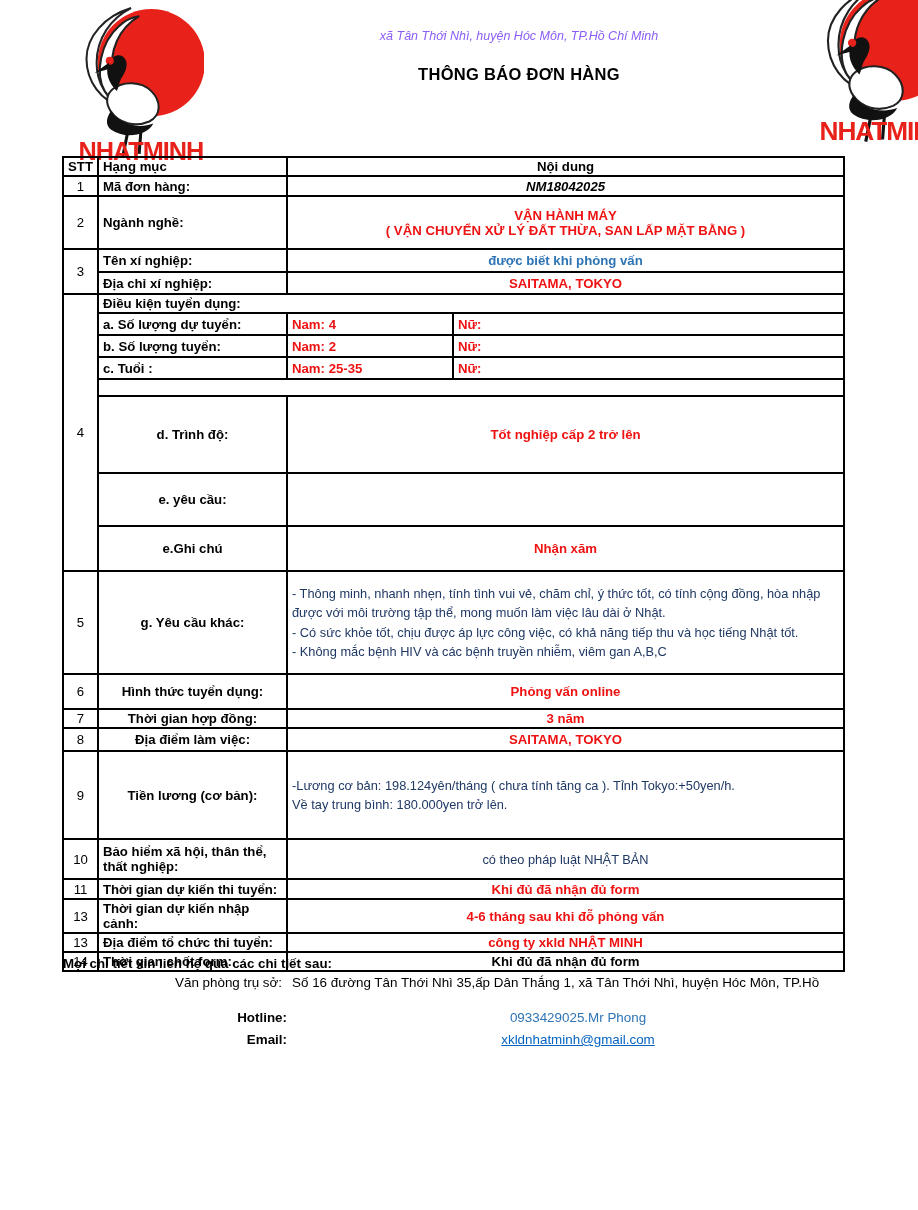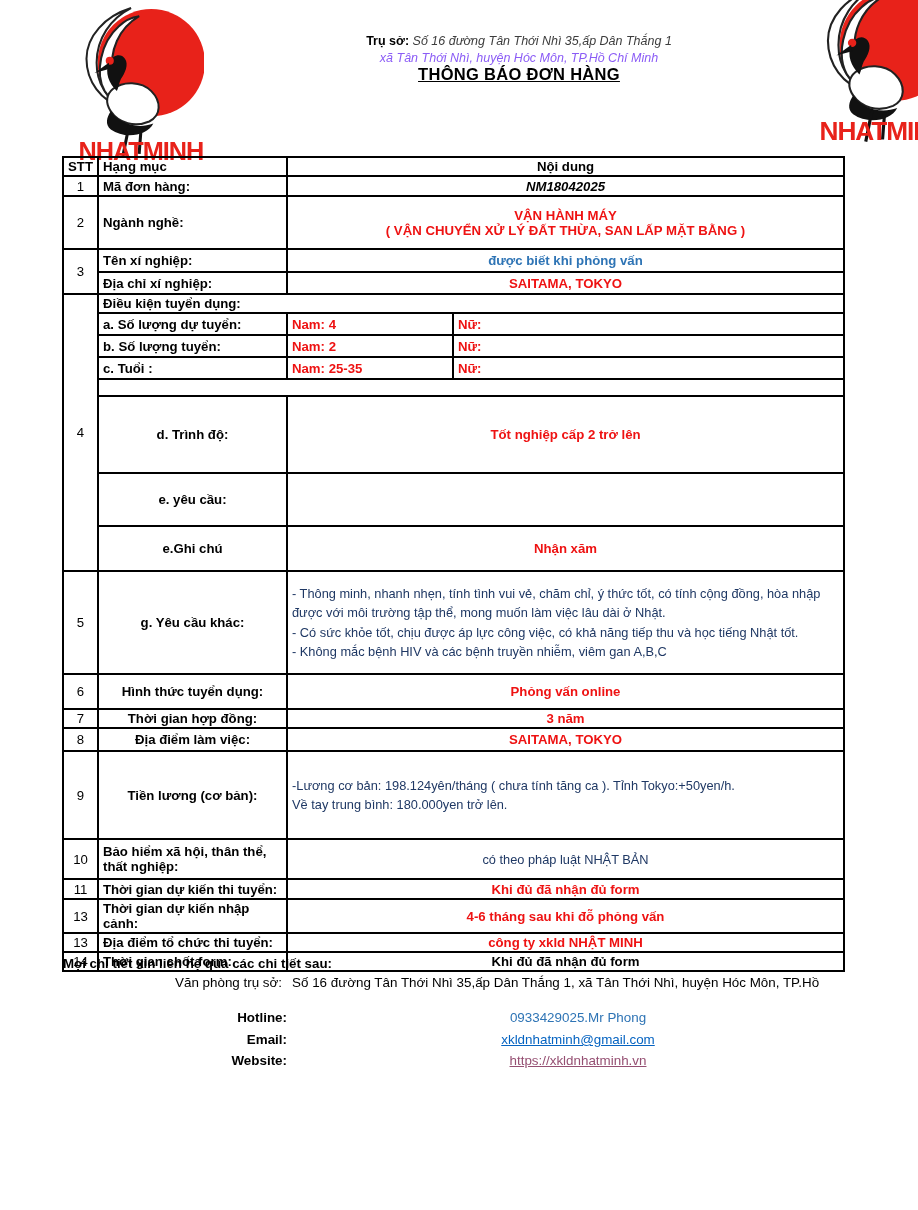--- a/index.html
+++ b/index.html
@@ -9,21 +9,21 @@
   html,body{margin:0;padding:0;background:#fff;}
   .page{position:relative;width:918px;height:1210px;background:#fff;overflow:hidden;
         font-family:"Liberation Sans",sans-serif;color:#000;}
 
   
   .hdr{position:absolute;left:120px;top:26px;width:798px;text-align:center;}
   .company{font-size:15.5px;font-weight:bold;letter-spacing:.2px;}
   .addr1{margin-top:8px;font-size:12.5px;color:#3d3d3d;font-style:italic;}
   .addr1 b{color:#000;font-style:normal;font-weight:bold;}
   .addr2{margin-top:3px;font-size:12.5px;color:#8b5cf6;font-style:italic;}
-  .doc-title{font-size:16.5px;font-weight:bold;letter-spacing:.3px;text-decoration:underline;}
+  .doc-title{margin-top:22px;font-size:16.5px;font-weight:bold;letter-spacing:.3px;}
 
   .logo{position:absolute;}
   .logo-left{left:52px;top:2px;width:152px;}
   .logo-right{left:792px;top:-18px;width:158px;}
   .logo svg{display:block;}
   .logo-text{font-weight:bold;letter-spacing:-1px;}
 
   
   table.order{position:absolute;left:62px;top:156px;border-collapse:collapse;table-layout:fixed;
               width:781px;font-size:13.2px;}
@@ -92,24 +92,20 @@
       <path d="M64,88 C56,80 52,70 56,60 C60,52 68,50 72,56 C76,62 72,70 68,76 C66,80 66,84 64,88 Z" fill="#111"></path>
       <path d="M58,108 C66,120 84,126 100,120 C94,132 72,136 58,126 C52,121 54,114 58,108 Z" fill="#111"></path>
       <circle cx="57" cy="58" r="4" fill="var(--logored)"></circle>
       <path d="M56,60 L42,70 L57,66 Z" fill="#111"></path>
       <path d="M76,122 L70,152 M88,124 L86,150" stroke="#111" stroke-width="3" fill="none"></path>
       <text class="logo-text" x="26" y="150" font-size="25" fill="var(--logored)">NHATMINH</text>
     </svg>
   </div>
 
   <div class="hdr">
-    <div class="addr1">
-      <b>Trụ sở:</b>
-      <span>Số 16 đường Tân Thới Nhì 35,ấp Dân Thắng 1</span>
-    </div>
     <div class="addr2">xã Tân Thới Nhì, huyện Hóc Môn, TP.Hồ Chí Minh</div>
     <div class="doc-title">THÔNG BÁO ĐƠN HÀNG</div>
   </div>
 
   <table class="order">
     <colgroup>
         <col class="c-stt">
         <col class="c-lbl">
         <col class="c-nam">
         <col class="c-nu">
@@ -260,18 +256,14 @@
   <div class="contact-row row-hotline">
     <span class="c-label">Hotline:</span>
     <span class="c-value hotline-v">0933429025.Mr Phong</span>
   </div>
 
   <div class="contact-row row-email">
     <span class="c-label">Email:</span>
     <span class="c-value email-v">xkldnhatminh@gmail.com</span>
   </div>
 
-  <div class="contact-row row-website">
-    <span class="c-label">Website:</span>
-    <span class="c-value website-v">https://xkldnhatminh.vn</span>
-  </div>
 
 </div>
 
 </body></html>

